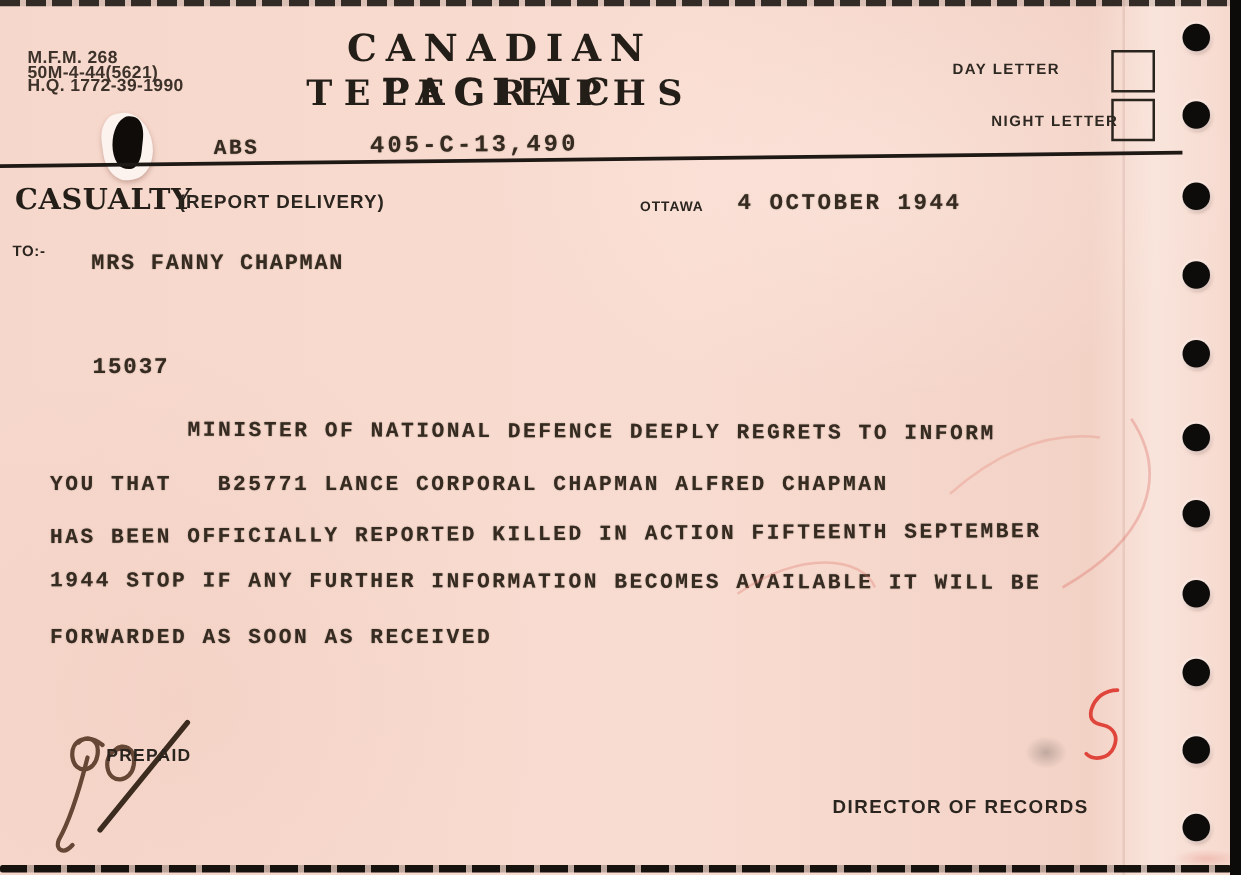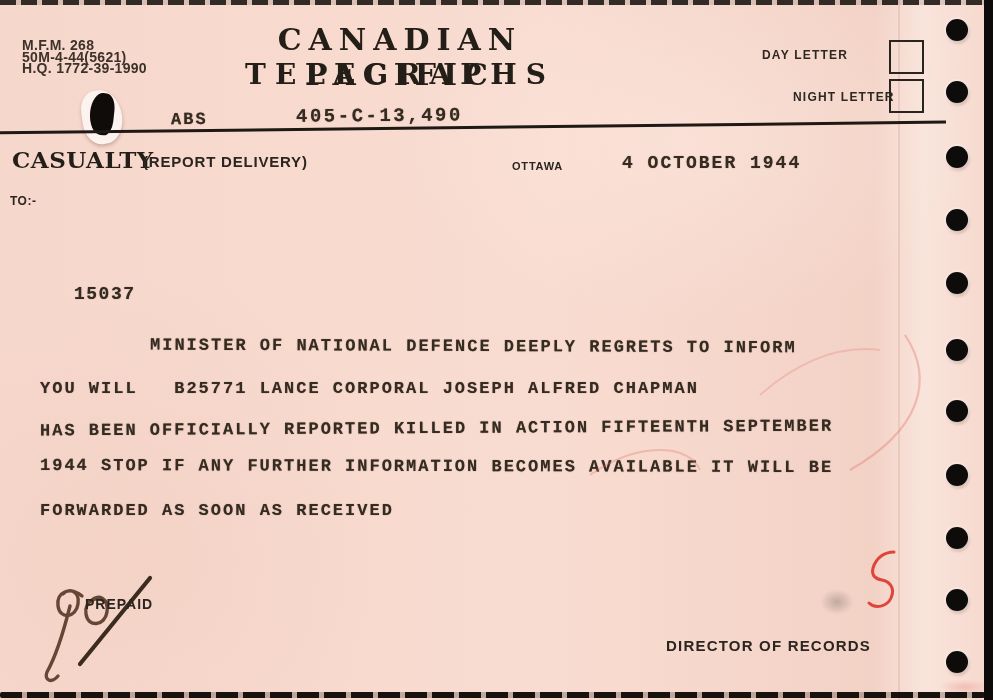--- a/index.html
+++ b/index.html
@@ -75,28 +75,29 @@
   <div class="abs sans letterrow-label" style="left:793px;top:90px;">NIGHT LETTER</div>
   <div class="abs cbox" style="left:889px;top:79px;"></div>
 
   <div class="abs rule"></div>
   <div class="abs mono" style="left:171px;top:110px;font-size:17px;letter-spacing:2px;transform:rotate(-0.5deg);">ABS</div>
   <div class="abs mono" style="left:296px;top:105px;font-size:19px;letter-spacing:2.5px;transform:rotate(-0.5deg);">405-C-13,490</div>
 
   <div class="abs serifhead" style="left:12px;top:146px;font-size:23px;letter-spacing:.5px;">CASUALTY</div>
   <div class="abs sans" style="left:143px;top:153px;font-size:15px;letter-spacing:.8px;">(REPORT DELIVERY)</div>
   <div class="abs sans" style="left:512px;top:160px;font-size:11px;letter-spacing:.8px;">OTTAWA</div>
-  <div class="abs mono" style="left:622px;top:153px;font-size:18px;letter-spacing:2px;">4 OCTOBER 1944</div>
+  <div class="abs mono" style="left:590px;top:153px;font-size:18px;letter-spacing:2px;">4 OCTOBER 1944</div>
 
   <div class="abs sans" style="left:10px;top:194px;font-size:12px;letter-spacing:.5px;">TO:-</div>
+  <div class="abs mono" style="left:73px;top:201px;font-size:17.5px;letter-spacing:1.4px;">MRS FANNY CHAPMAN</div>
 
   <div class="abs mono" style="left:74px;top:284px;font-size:18px;letter-spacing:1.5px;">15037</div>
 
   <div class="abs mono" style="left:150px;top:337px;font-size:17px;letter-spacing:2px;transform:rotate(0.25deg);">MINISTER OF NATIONAL DEFENCE DEEPLY REGRETS TO INFORM</div>
-  <div class="abs mono" style="left:40px;top:379px;font-size:17px;letter-spacing:2px;">YOU WILL   B25771 LANCE CORPORAL JOSEPH ALFRED CHAPMAN</div>
+  <div class="abs mono" style="left:40px;top:379px;font-size:17px;letter-spacing:2px;">YOU THAT   B25771 LANCE CORPORAL CHAPMAN ALFRED CHAPMAN</div>
   <div class="abs mono" style="left:40px;top:419px;font-size:17px;letter-spacing:2px;transform:rotate(-0.35deg);">HAS BEEN OFFICIALLY REPORTED KILLED IN ACTION FIFTEENTH SEPTEMBER</div>
   <div class="abs mono" style="left:40px;top:457px;font-size:17px;letter-spacing:2px;transform:rotate(0.15deg);">1944 STOP IF ANY FURTHER INFORMATION BECOMES AVAILABLE IT WILL BE</div>
   <div class="abs mono" style="left:40px;top:501px;font-size:17px;letter-spacing:2px;">FORWARDED AS SOON AS RECEIVED</div>
 
   <svg class="overlay" width="993" height="700">
     <path d="M905 335 C 935 380, 920 430, 850 470" fill="none" stroke="rgba(222,110,100,.35)" stroke-width="2.2"></path>
     <path d="M590 475 C 640 440, 690 445, 700 470" fill="none" stroke="rgba(222,110,100,.3)" stroke-width="2"></path>
     <path d="M760 395 C 800 360, 840 345, 880 350" fill="none" stroke="rgba(222,110,100,.25)" stroke-width="2"></path>
   </svg>
 

